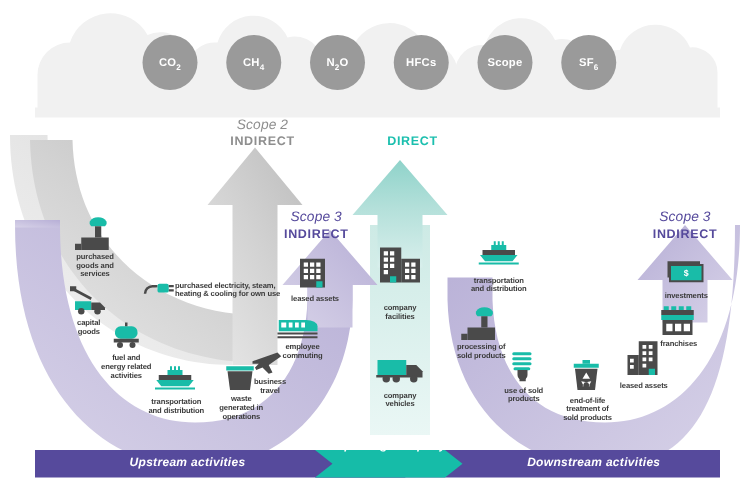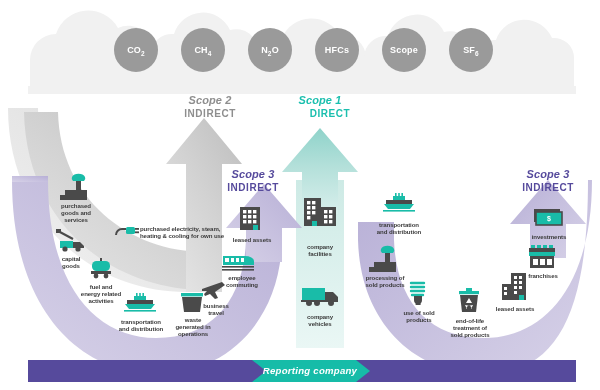--- a/index.html
+++ b/index.html
@@ -9,21 +9,21 @@
   #bg{position:absolute;left:0;top:0;width:600px;height:390px;}
 
   .lbl{position:absolute;text-align:center;line-height:1.12;
        color:#3b3b3b;font-weight:700;letter-spacing:-.1px;}
   .icon-lbl{font-size:6.1px;}
   .gas{position:absolute;color:#fff;font-weight:700;font-size:9px;
        text-align:center;letter-spacing:.2px;}
   .gas sub{font-size:6.5px;}
 
   .scope-ttl{position:absolute;text-align:center;font-style:italic;
-             font-weight:700;font-size:11px;letter-spacing:.1px;}
+             font-weight:400;font-size:11px;letter-spacing:.1px;}
   .scope-sub{position:absolute;text-align:center;font-weight:700;
              font-size:10px;letter-spacing:.55px;}
 
   .band-txt{position:absolute;color:#fff;font-style:italic;font-weight:700;
             font-size:9.6px;letter-spacing:.25px;text-align:center;}
 
   .gray{color:#8e8e8e;}
   .teal{color:#1bbfae;}
   .purple{color:#564a9c;}
 </style>
@@ -316,21 +316,20 @@
   <div class="gas" style="left:116px;top:45px;width:40px;">CO<sub>2</sub></div>
   <div class="gas" style="left:183px;top:45px;width:40px;">CH<sub>4</sub></div>
   <div class="gas" style="left:250px;top:45px;width:40px;">N<sub>2</sub>O</div>
   <div class="gas" style="left:317px;top:45px;width:40px;">HFCs</div>
   <div class="gas" style="left:384px;top:45px;width:40px;">Scope</div>
   <div class="gas" style="left:451px;top:45px;width:40px;">SF<sub>6</sub></div>
 
   <div class="scope-ttl gray" style="left:160px;top:94px;width:100px;">Scope 2</div>
   <div class="scope-sub gray" style="left:160px;top:108px;width:100px;">INDIRECT</div>
 
-  <div class="scope-ttl teal" style="left:270px;top:94px;width:100px;">Scope 1</div>
   <div class="scope-sub teal" style="left:280px;top:108px;width:100px;">DIRECT</div>
 
   <div class="scope-ttl purple" style="left:208px;top:168px;width:90px;">Scope 3</div>
   <div class="scope-sub purple" style="left:208px;top:182px;width:90px;">INDIRECT</div>
 
   <div class="scope-ttl purple" style="left:503px;top:168px;width:90px;">Scope 3</div>
   <div class="scope-sub purple" style="left:503px;top:182px;width:90px;">INDIRECT</div>
 
   <div class="lbl icon-lbl" style="left:46px;top:203px;width:60px;white-space:pre-line;">purchased
 goods and
@@ -365,15 +364,17 @@
 sold products</div>
   <div class="lbl icon-lbl" style="left:390px;top:310px;width:58px;white-space:pre-line;">use of sold
 products</div>
   <div class="lbl icon-lbl" style="left:438px;top:318px;width:64px;white-space:pre-line;">end-of-life
 treatment of
 sold products</div>
   <div class="lbl icon-lbl" style="left:485px;top:306px;width:60px;white-space:pre-line;">leased assets</div>
   <div class="lbl icon-lbl" style="left:514px;top:273px;width:58px;white-space:pre-line;">franchises</div>
   <div class="lbl icon-lbl" style="left:519px;top:234px;width:60px;white-space:pre-line;">investments</div>
 
-  <div class="band-txt" style="left:252px;top:365px;width:116px;">Reporting company</div>
+  <div class="band-txt" style="left:40px;top:365px;width:220px;">Upstream activities</div>
+  <div class="band-txt" style="left:252px;top:351px;width:116px;">Reporting company</div>
+  <div class="band-txt" style="left:380px;top:365px;width:190px;">Downstream activities</div>
 
 </div>
 
 </body></html>

